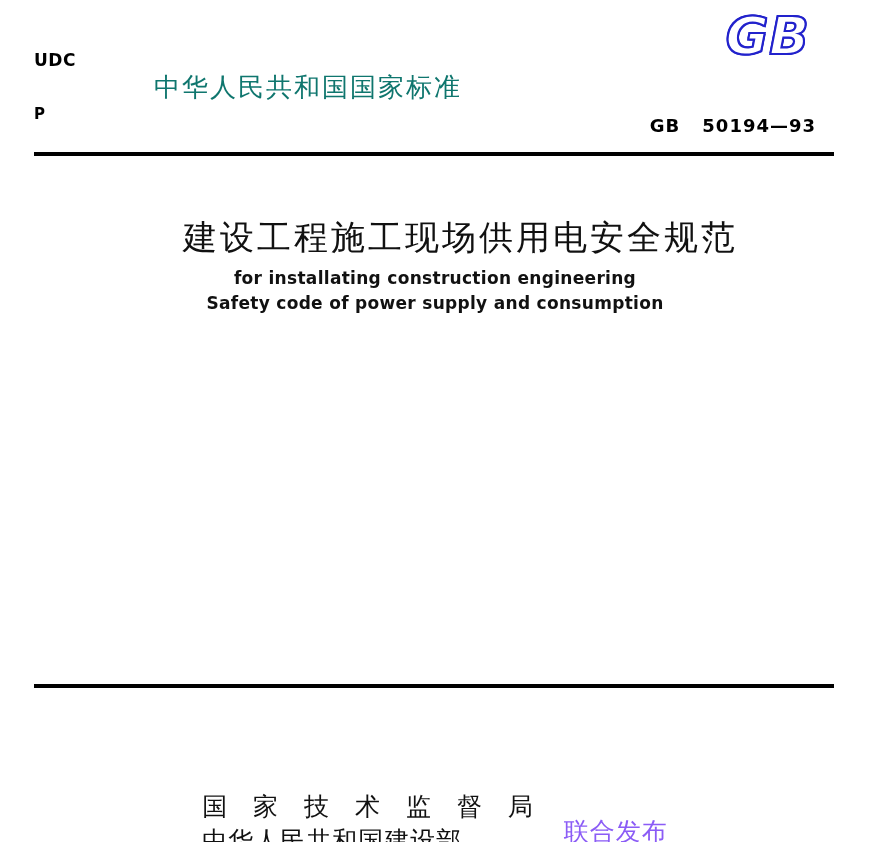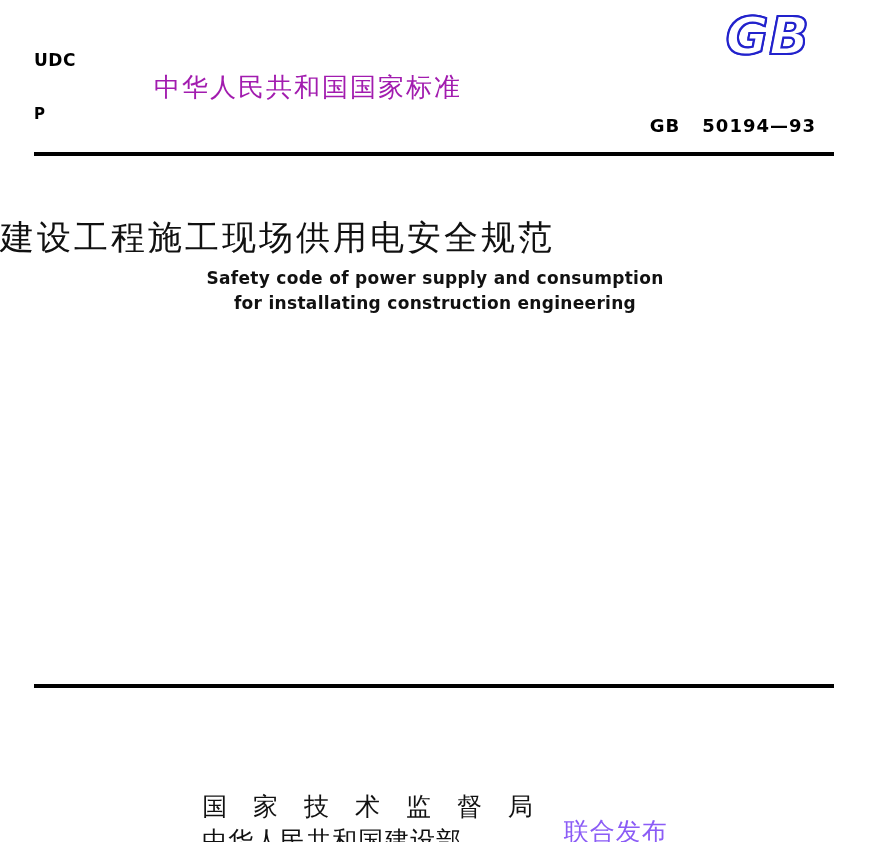--- a/index.html
+++ b/index.html
@@ -66,21 +66,21 @@
     font-weight: bold;
   }
   .national-std {
     position: absolute;
     left: 120px;
     top: 60px;
     font-family: "DejaVu Sans", sans-serif;
     font-size: 26px;
     font-weight: 500;
     letter-spacing: 2px;
-    color: #a21caf;
+    color: #0f766e;
   }
   .std-number {
     position: absolute;
     right: 18px;
     top: 105px;
     font-family: "DejaVu Sans", sans-serif;
     font-size: 18px;
     font-weight: bold;
     letter-spacing: 1px;
   }
@@ -104,21 +104,21 @@
     width: 800px;
     height: 4px;
   }
 
   
   .title-cn {
     position: absolute;
     left: 0;
     top: 215px;
     width: 738px;
-    text-align: left;
+    text-align: right;
     font-family: Liberation Sans, sans-serif;
     font-size: 34px;
     letter-spacing: 3px;
     color: #111;
   }
   .title-en {
     position: absolute;
     left: 0;
     top: 266px;
     width: 870px;
@@ -211,22 +211,22 @@
     <div class="national-std">中华人民共和国国家标准</div>
     <div class="std-number">
       <span class="gb">GB</span><span>50194—93</span>
     </div>
   </div>
 
   <div class="rule rule-top"></div>
 
   <div class="title-cn">建设工程施工现场供用电安全规范</div>
   <div class="title-en">
+    <div>for installating construction engineering</div>
     <div>Safety code of power supply and consumption</div>
-    <div>for installating construction engineering</div>
   </div>
 
 
   <div class="rule rule-bottom"></div>
 
   <div class="publishers">
     <div class="publisher-names">
       <div class="pub-line-1">国 家 技 术 监 督 局</div>
       <div class="pub-line-2">中华人民共和国建设部</div>
     </div>

